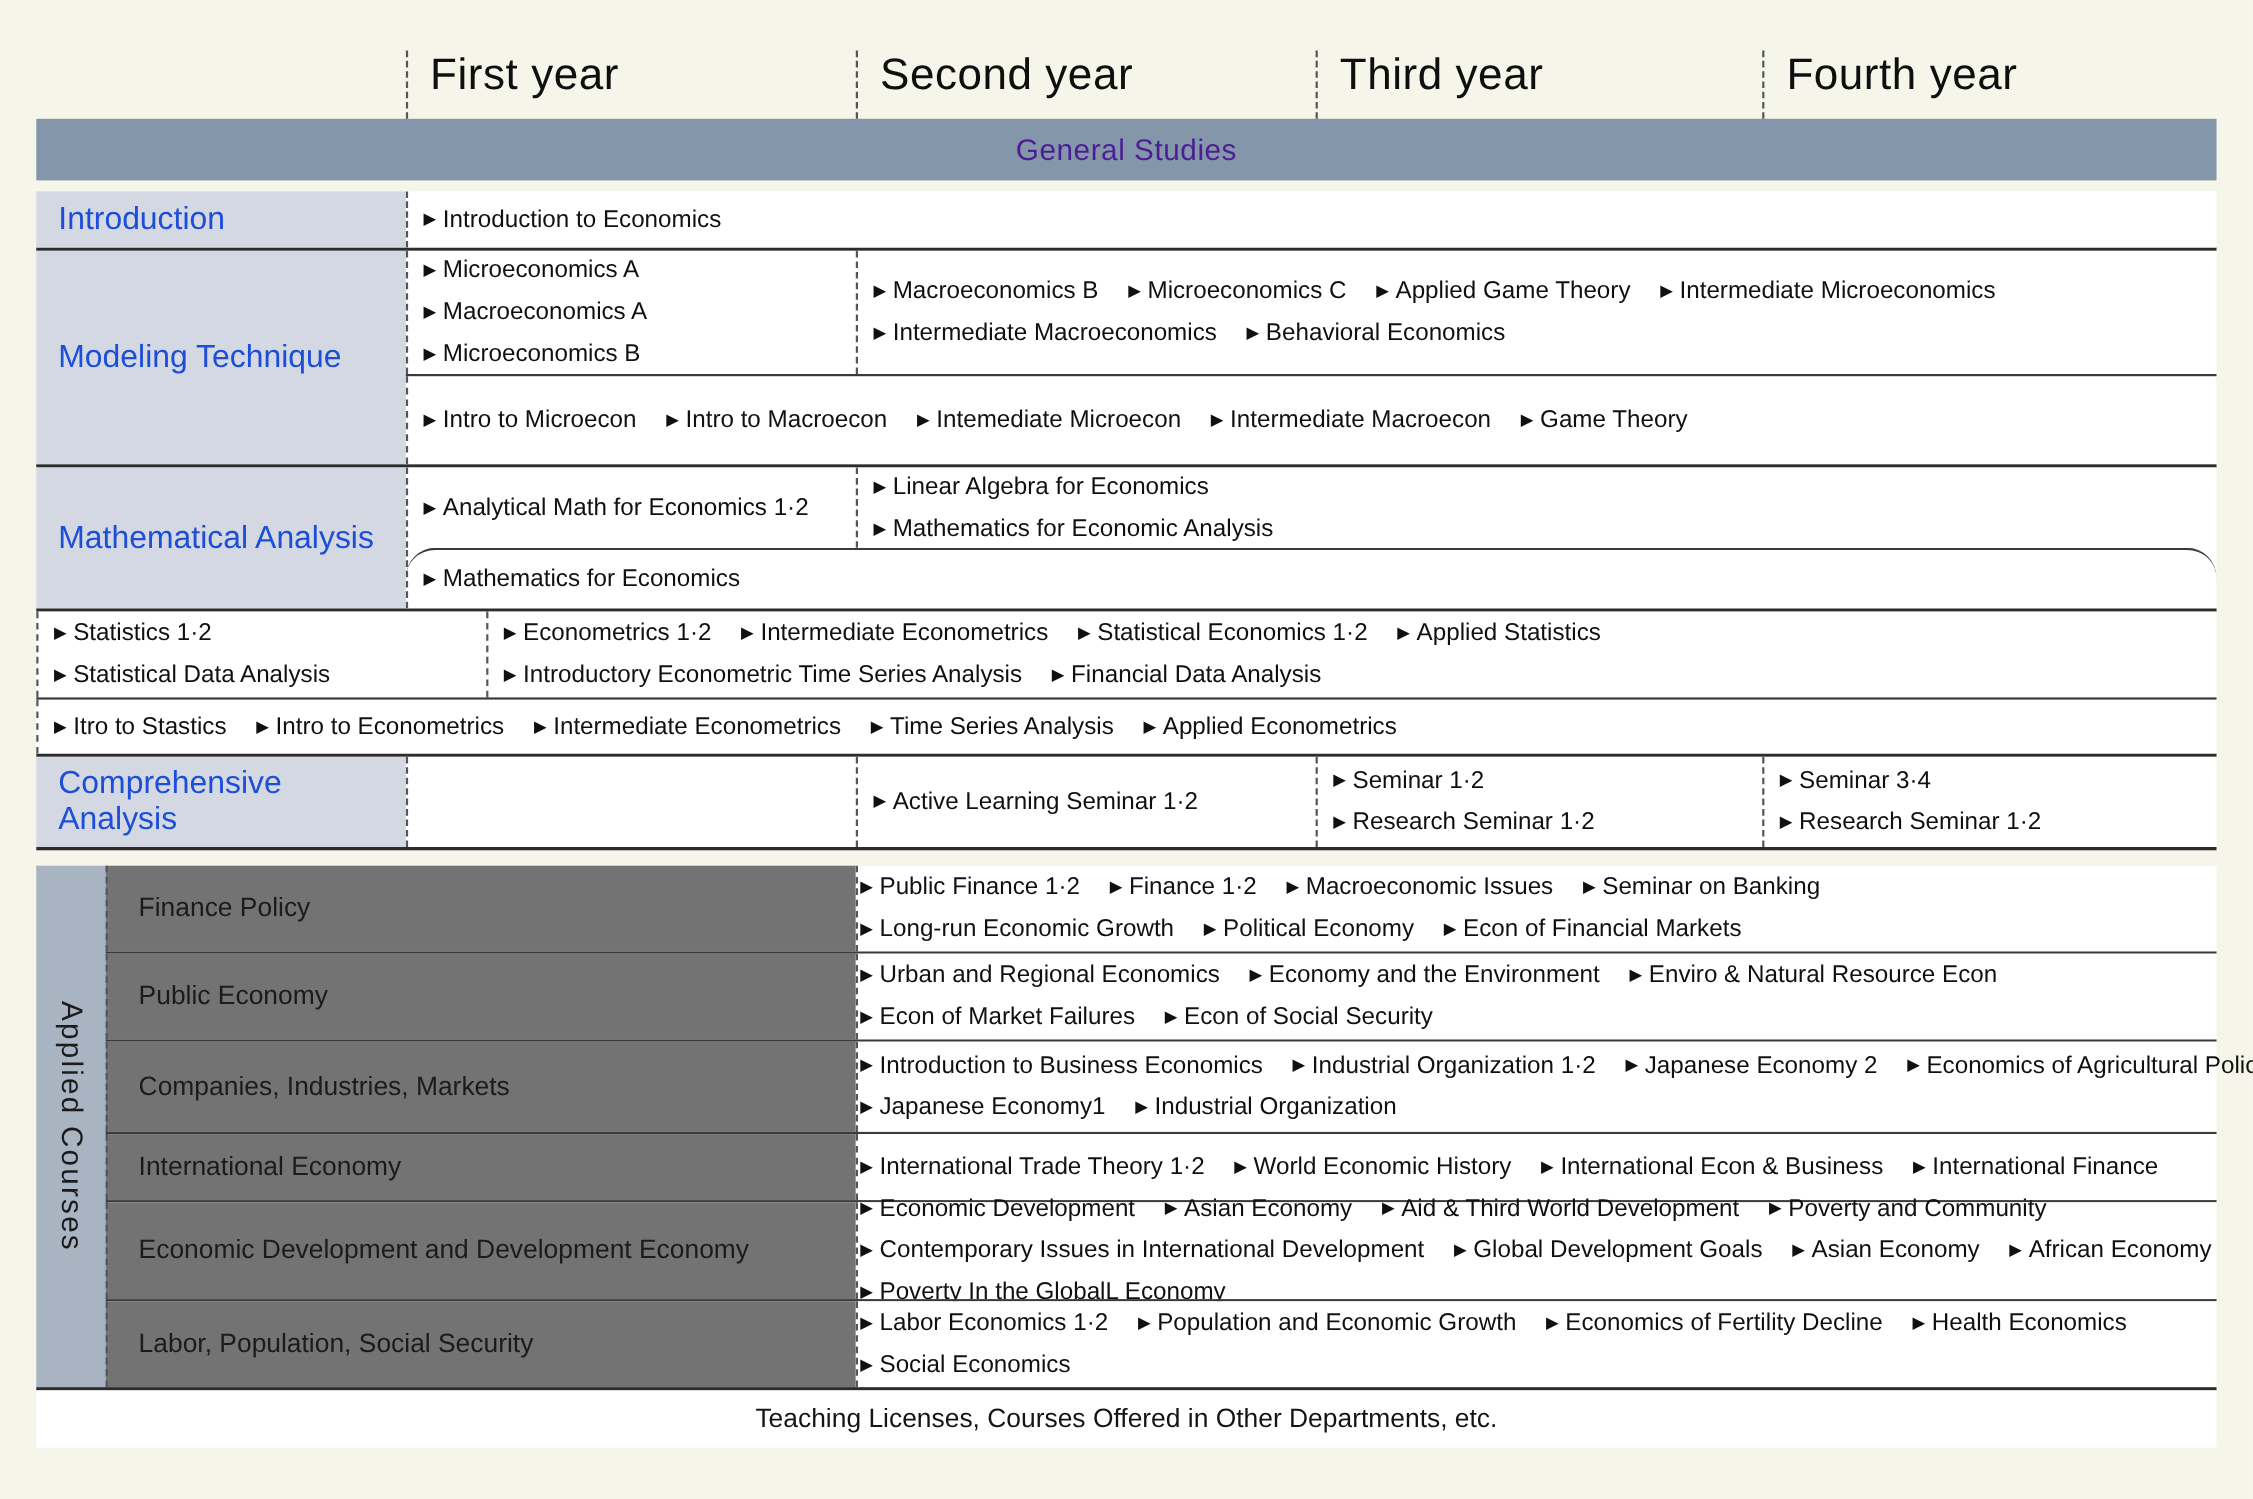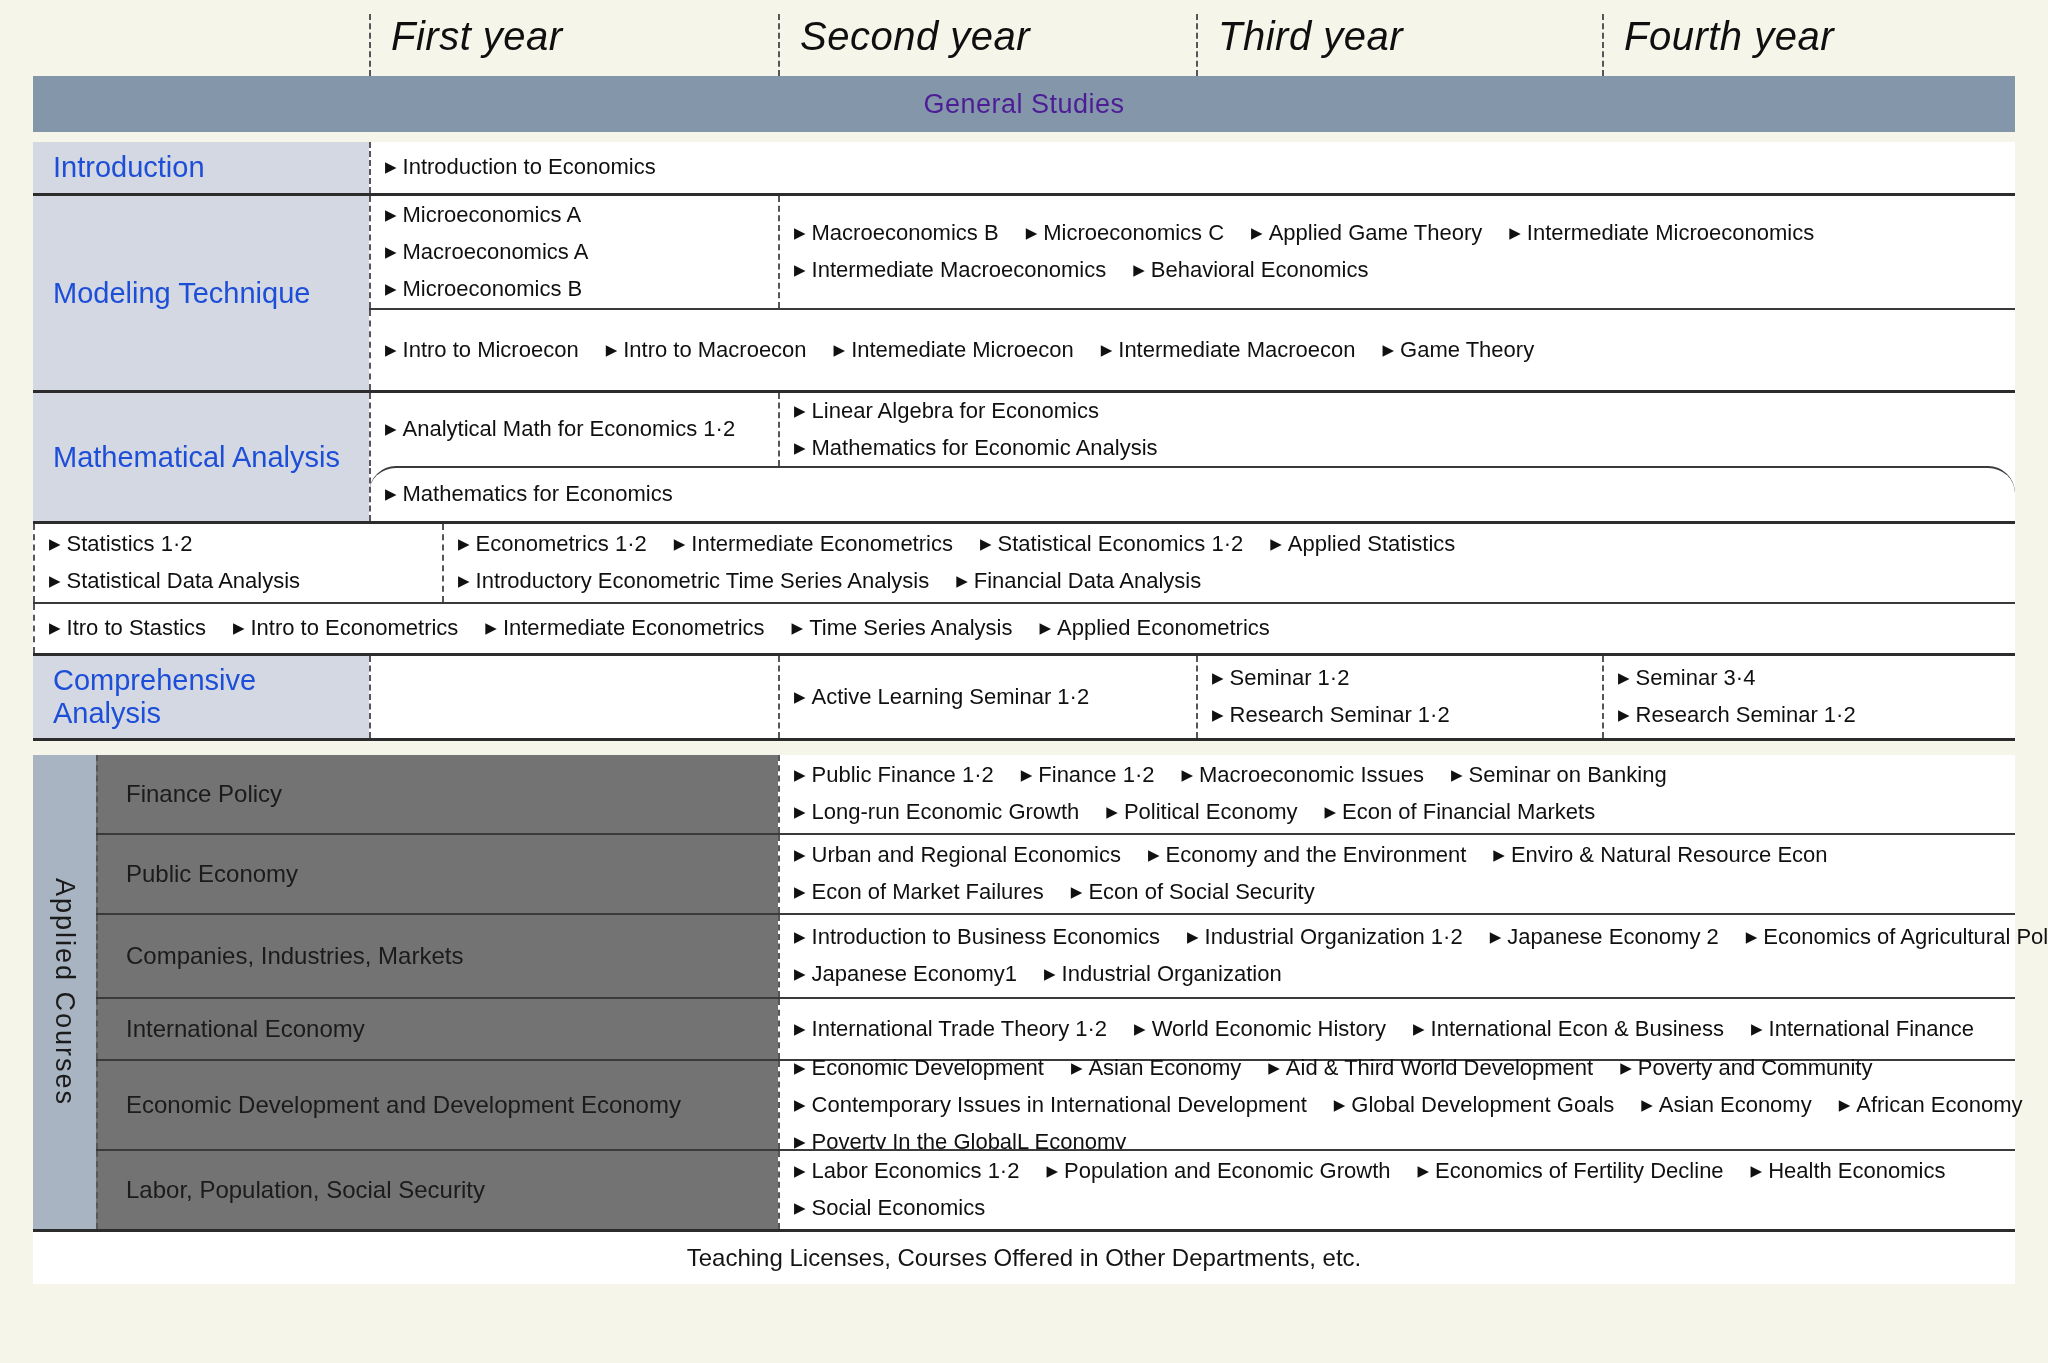--- a/index.html
+++ b/index.html
@@ -6,21 +6,21 @@
   body { background:#e8e8df; }
   .page {
     position:relative; width:2048px; height:1363px;
     background:#f5f5ea;
     font-family:"Liberation Sans", sans-serif;
     color:#161616; overflow:hidden;
   }
   .table { position:absolute; left:33px; top:0; width:1982px; }
 
   
-  .year-header { display:flex; margin-top:14px; height:62px;font-style:italic; }
+  .year-header { display:flex; margin-top:46px; height:62px; }
   .yh-spacer { width:336px; }
   .yh-col { border-left:2px dashed #55565a; padding-left:20px; font-size:40px; letter-spacing:0.5px; color:#0f0f0f; }
   .yh-c1 { width:409px; } .yh-c2 { width:418px; } .yh-c3 { width:406px; } .yh-c4 { width:413px; }
 
   
   .band {
     height:56px; background:#8496a9; color:#4c1d95;
     display:flex; align-items:center; justify-content:center;
     font-size:27px; margin-bottom:10px; letter-spacing:0.5px;
   }
@@ -58,21 +58,21 @@
   .striptext { writing-mode:vertical-rl; font-size:27px; color:#1b1b1b; letter-spacing:2px; }
   .applied-rows { flex:1; display:flex; flex-direction:column; }
   .arow { display:flex; }
   .arow + .arow { border-top:2px solid #3a3a3a; }
   .alabel {
     width:682px; background:#737373; border-left:2px dashed #55565a;
     display:flex; align-items:center; padding-left:28px; font-size:24px; color:#1b1b1b;
   }
   .acontent {
     width:1237px; background:#ffffff; border-left:2px dashed #55565a;
-    display:flex; flex-direction:column; justify-content:center; padding-left:14px;
+    display:flex; flex-direction:column; justify-content:center; padding-left:2px;
   }
   .ah60 { height:60px; } .ah78 { height:78px; } .ah82 { height:82px; } .ah116 { height:88px; }
 
   
   .footer {
     height:52px; background:#ffffff; display:flex; align-items:center;
     justify-content:center; font-size:24px; color:#141414;
   }
 </style>
 </head>

